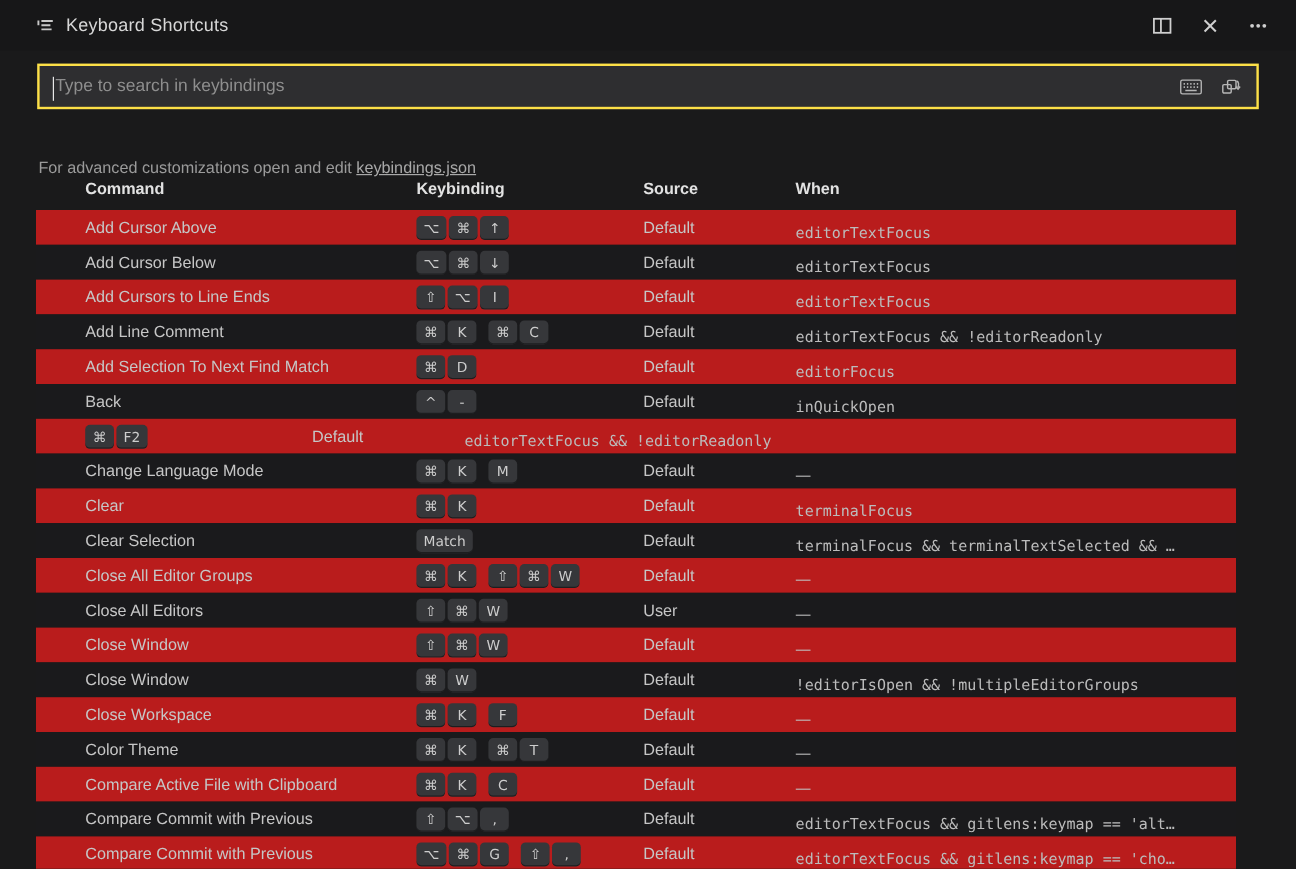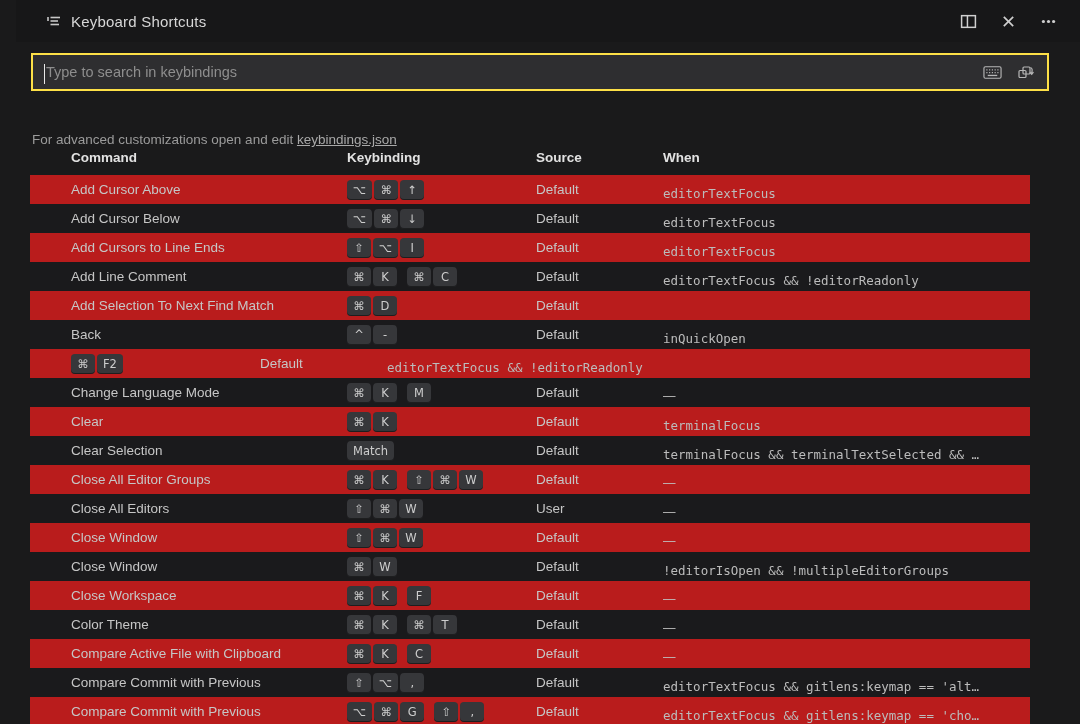--- a/index.html
+++ b/index.html
@@ -11,21 +11,20 @@
     position: relative;
   }
 
   
   .titlebar {
     height: 42px;
     background: #171718;
     display: flex;
     align-items: center;
     padding: 0 18px 0 30px;
-    margin-left: 16px;
   }
   .titlebar .tab-icon { display: inline-flex; margin-right: 9px; color: #c8c8c8; }
   .titlebar .tab-title { font-size: 15px; color: #d7d7d7; letter-spacing: 0.2px; }
   .titlebar .spacer { flex: 1; }
   .tb-action {
     display: inline-flex; align-items: center; justify-content: center;
     width: 28px; height: 28px; margin-left: 12px;
     color: #cfcfcf; cursor: pointer; border-radius: 5px;
   }
   .tb-action svg { display: block; }
@@ -246,20 +245,21 @@
       </div>
       <div class="row odd">
         <div class="col-command cell-command">Add Selection To Next Find Match</div>
         <div class="col-keybinding cell-keybinding">
           <span class="chord">
             <span class="key-chip">⌘</span>
             <span class="key-chip">D</span>
           </span>
         </div>
         <div class="col-source cell-source">Default</div>
+        <div class="col-when cell-when">editorFocus</div>
       </div>
       <div class="row even">
         <div class="col-command cell-command">Back</div>
         <div class="col-keybinding cell-keybinding">
           <span class="chord">
             <span class="key-chip">^</span>
             <span class="key-chip">-</span>
           </span>
         </div>
         <div class="col-source cell-source">Default</div>

